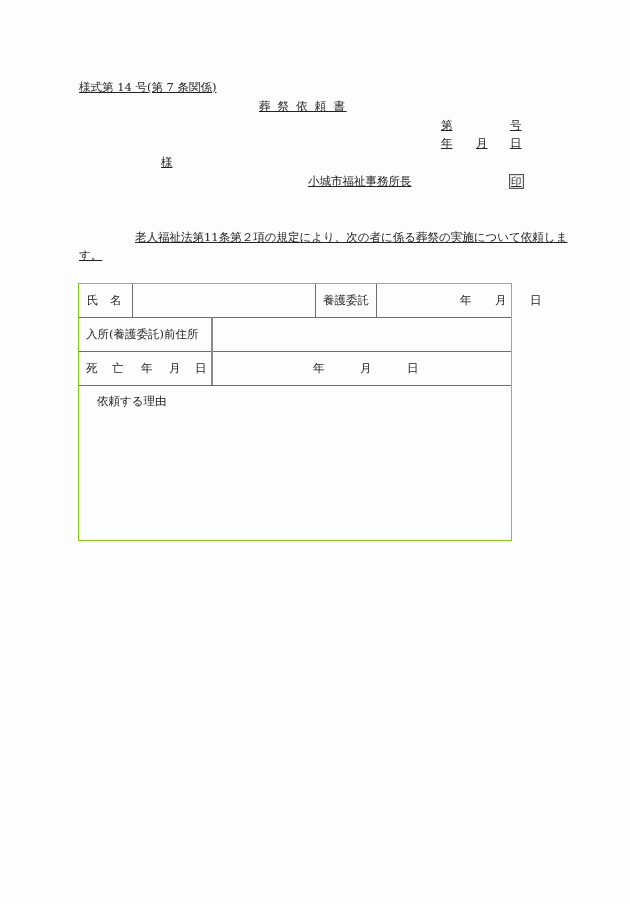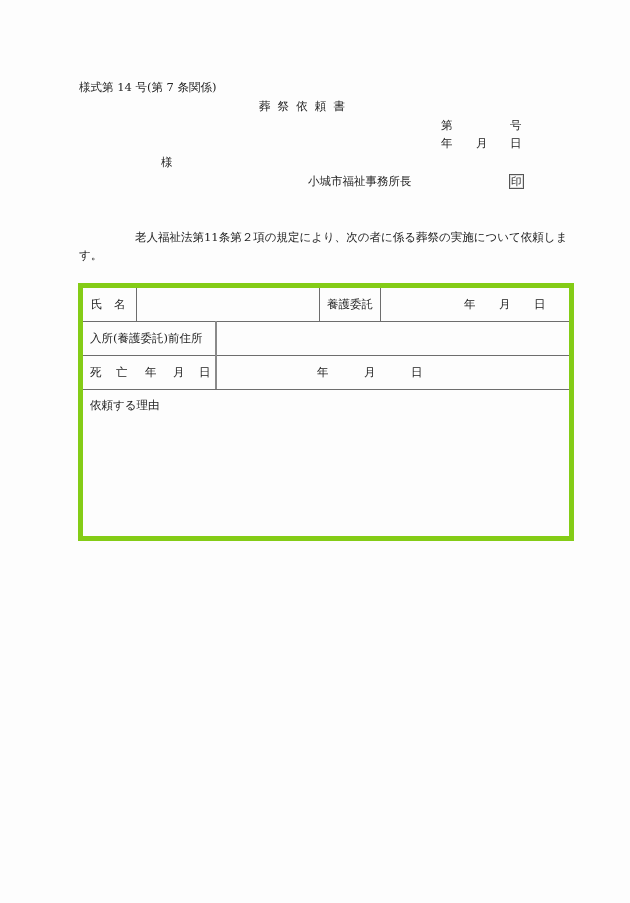--- a/index.html
+++ b/index.html
@@ -1,22 +1,22 @@
 <!DOCTYPE html>
 <html><head>
 <meta charset="utf-8">
 <style>
   html, body { margin:0; padding:0; }
   body {
     width:630px; height:903px; background:#fdfdfd; position:relative; overflow:hidden;
     font-family:"DejaVu Serif","Liberation Serif",serif; color:#222; font-size:11.5px;
   }
-  .abs { position:absolute; white-space:nowrap; line-height:1; }
+  .abs { position:absolute; white-space:nowrap; line-height:1;text-decoration:underline; }
   .seal { border:1px solid #555; padding:1px 1px; font-size:10.5px; box-shadow: inset 0 0 0 1px #ddd; }
-  .tbl { position:absolute; left:78px; top:283px; width:496px; height:258px; border:5px solid #84cc16; box-sizing:border-box; }
+  .tbl { position:absolute; left:78px; top:283px; width:434px; height:258px; border:1px solid #84cc16; box-sizing:border-box; }
   .hl { position:absolute; left:0; right:0; height:1px; background:#6d6d6d; }
   .vl { position:absolute; width:1px; background:#6d6d6d; }
   .vl2 { position:absolute; width:1.5px; background:#8a8a8a; }
   .cell-text { position:absolute; white-space:nowrap; line-height:1; }
 </style>
 </head>
 <body>
 
 <div class="abs" style="left:79px; top:82px;">様式第 14 号(第 7 条関係)</div>
 <div class="abs" style="left:259px; top:101px; letter-spacing:0.15em;">葬 祭 依 頼 書</div>
@@ -60,15 +60,15 @@
 
   <div class="cell-text" style="left:7px; top:79px;">死</div>
   <div class="cell-text" style="left:33px; top:79px;">亡</div>
   <div class="cell-text" style="left:62px; top:79px;">年</div>
   <div class="cell-text" style="left:90px; top:79px;">月</div>
   <div class="cell-text" style="left:116px; top:79px;">日</div>
   <div class="cell-text" style="left:234px; top:79px;">年</div>
   <div class="cell-text" style="left:281px; top:79px;">月</div>
   <div class="cell-text" style="left:328px; top:79px;">日</div>
 
-  <div class="cell-text" style="left:7px; top:112px;">依頼する理由</div>
+  <div class="cell-text" style="left:18px; top:112px;">依頼する理由</div>
   <div class="cell-text" style="left:5px; top:128px; width:462px; height:124px;"></div>
 </div>
 
 </body></html>

